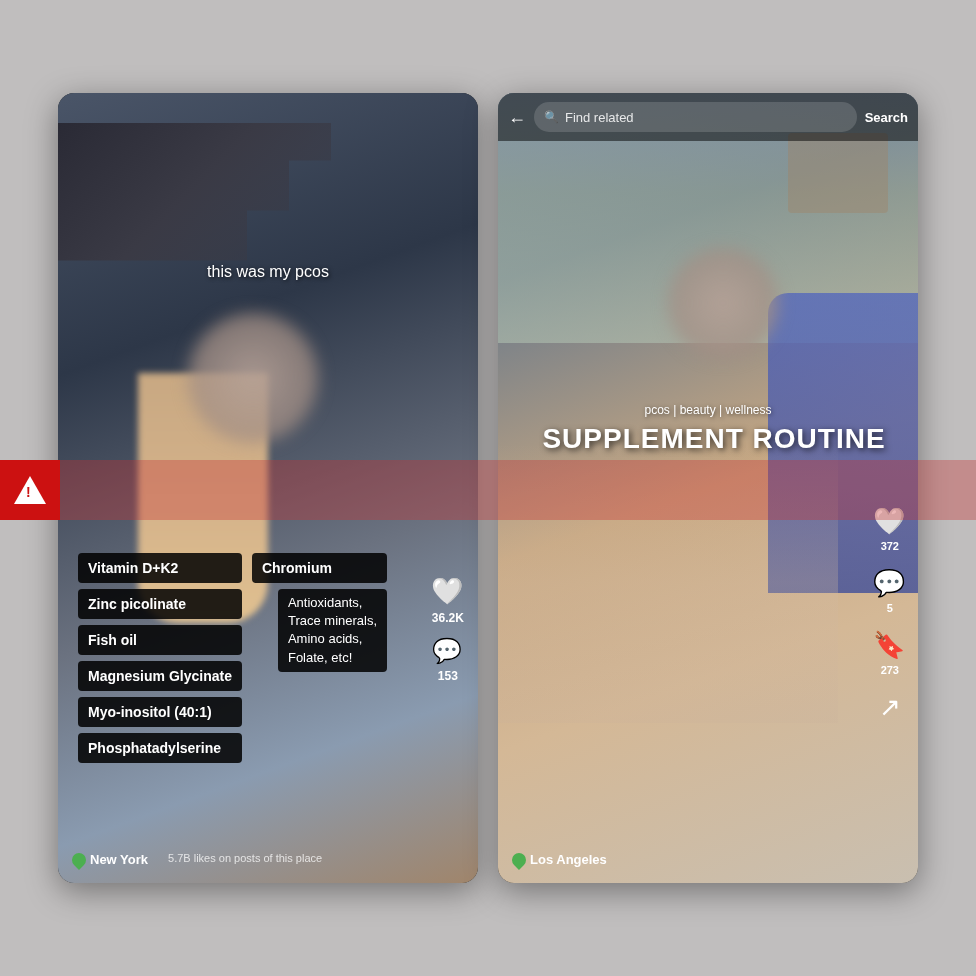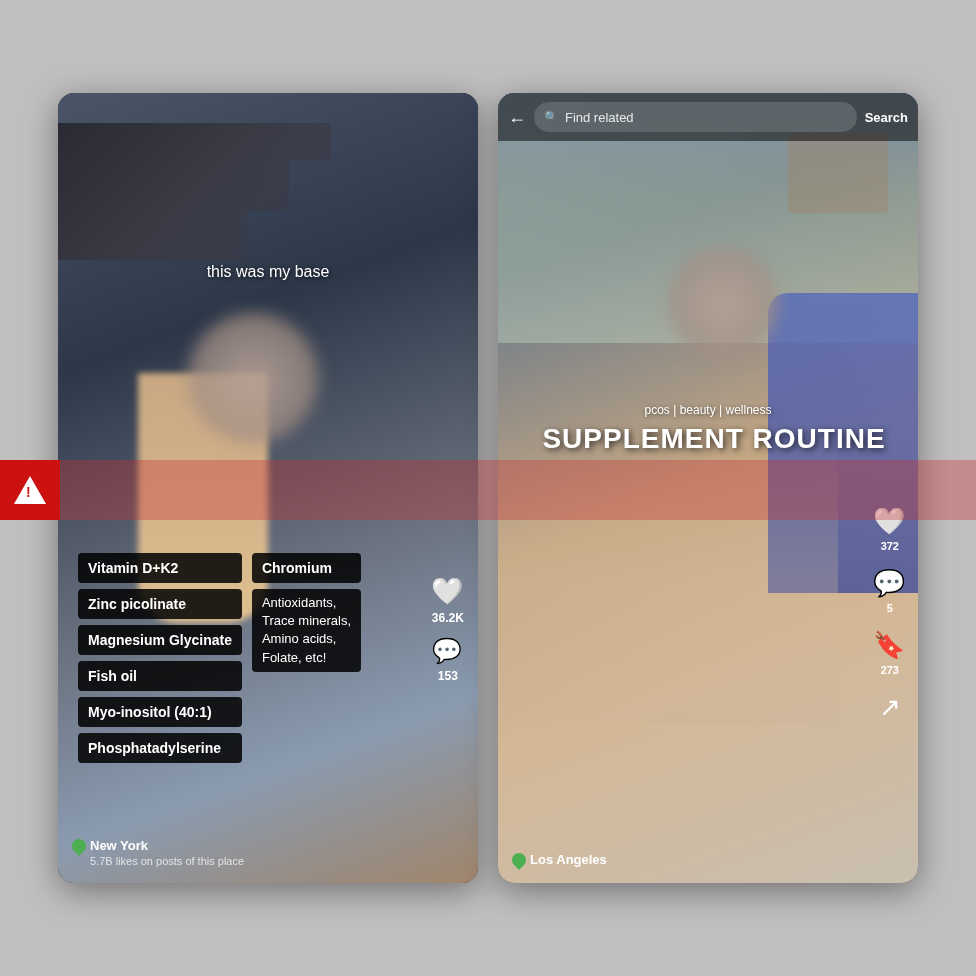--- a/index.html
+++ b/index.html
@@ -209,20 +209,21 @@
     }
 
     .supp-label-multi {
       background: rgba(0,0,0,0.85);
       color: white;
       font-size: 13px;
       font-weight: 500;
       padding: 5px 10px;
       border-radius: 4px;
       line-height: 1.4;
+      margin-left: 26px;
     }
 
     
     .like-count {
       position: absolute;
       right: 14px;
       bottom: 200px;
       display: flex;
       flex-direction: column;
       align-items: center;
@@ -248,21 +249,21 @@
       font-size: 12px;
       font-weight: 600;
     }
 
     
     .location-footer {
       position: absolute;
       bottom: 16px;
       left: 14px;
       display: flex;
-      flex-direction: column;
+      flex-direction: row;
       gap: 2px;
     }
 
     .location-row {
       display: flex;
       align-items: center;
       gap: 4px;
     }
 
     .location-pin {
@@ -419,29 +420,29 @@
   <div class="phone-card left-card">
 
     <div class="video-bg"></div>
 
     <div class="beams-overlay"></div>
 
     <div class="hair-overlay"></div>
 
     <div class="blurred-face"></div>
 
-    <div class="subtitle-text">this was my base</div>
+    <div class="subtitle-text">this was my pcos</div>
 
     <div class="supplement-labels">
 
       <div class="label-col">
         <div class="supp-label">Vitamin D+K2</div>
         <div class="supp-label">Zinc picolinate</div>
+        <div class="supp-label">Fish oil</div>
         <div class="supp-label">Magnesium Glycinate</div>
-        <div class="supp-label">Fish oil</div>
         <div class="supp-label">Myo-inositol (40:1)</div>
         <div class="supp-label">Phosphatadylserine</div>
       </div>
 
       <div class="label-col">
         <div class="supp-label">Chromium</div>
         <div class="supp-label-multi">Antioxidants,<br>Trace minerals,<br>Amino acids,<br>Folate, etc!</div>
       </div>
     </div>
 

